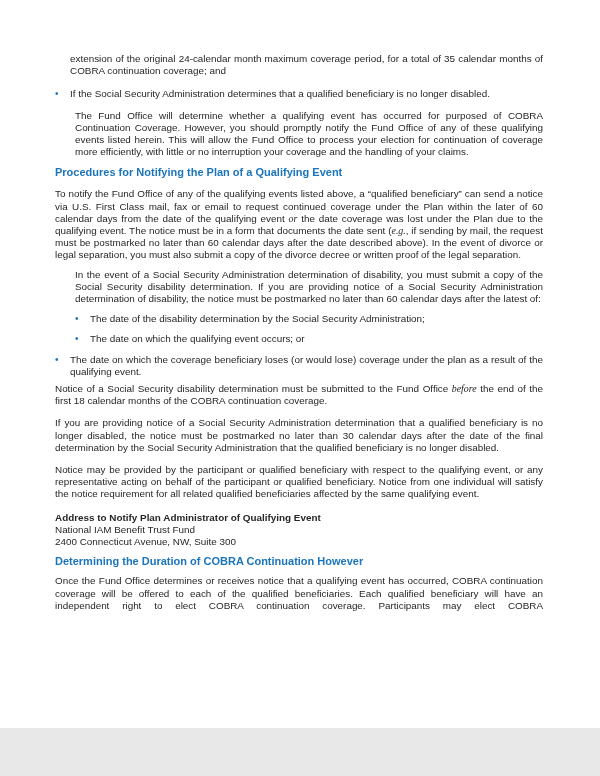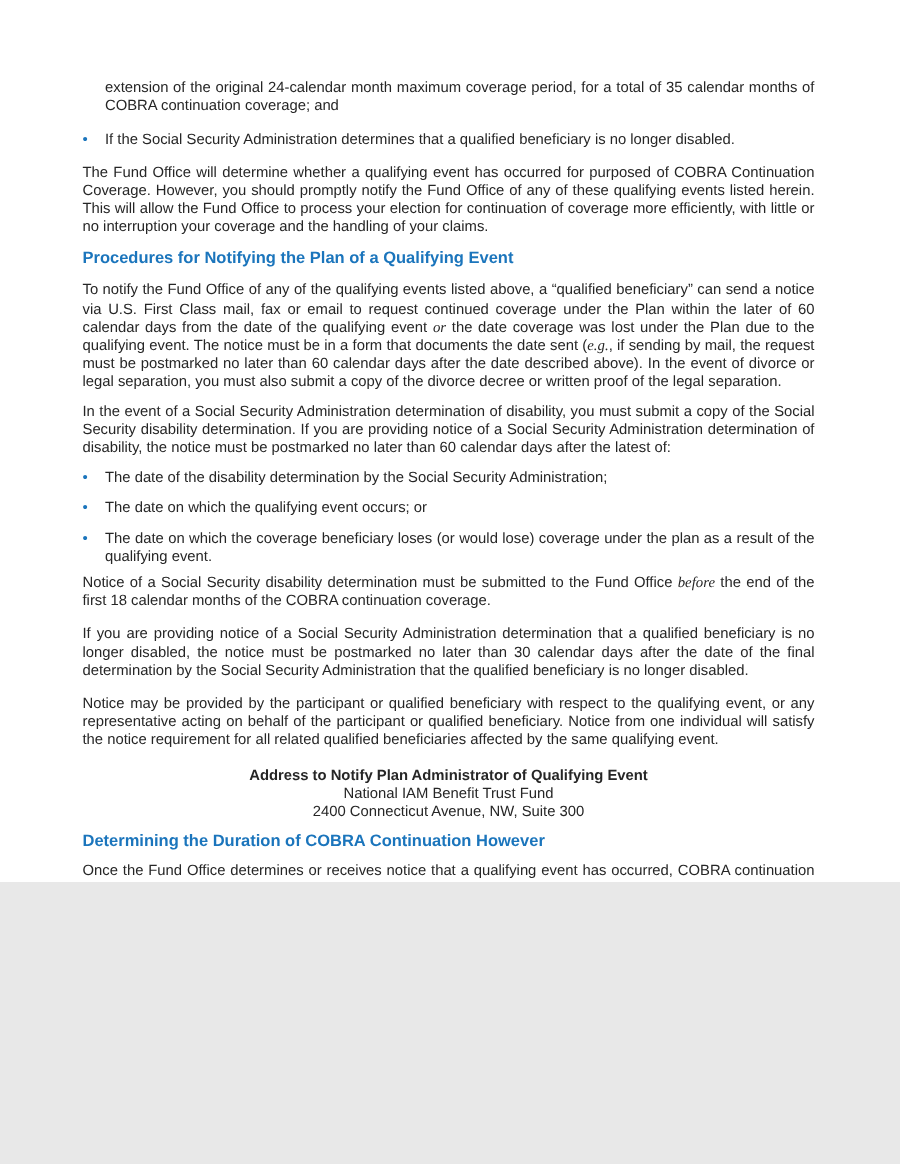--- a/index.html
+++ b/index.html
@@ -1,19 +1,19 @@
 <!DOCTYPE html>
 <html style="--heading: #1B75BC; --bullet: #1B75BC; --text: #262626; --bg: #FFFFFF;"><head>
 <meta charset="utf-8">
 <style>
   html, body { margin: 0; padding: 0; background: #e8e8e8; }
   .page {
     position: relative;
     width: 600px;
-    height: 588px;
+    height: 728px;
     background: var(--bg, #ffffff);
     font-family: "Liberation Sans", sans-serif;
     font-size: 9.9px;
     line-height: 12.2px;
     color: var(--text, #262626);
     overflow: hidden;
     margin: 0 auto;
   }
   .content { padding: 53px 57px 0 55px; }
   p { margin: 0; text-align: justify; }
@@ -29,26 +29,26 @@
     text-align: left;
   }
   .bullet-item { display: flex; }
   .bullet-marker {
     flex: 0 0 15px;
     width: 15px;
     color: var(--bullet, #1B75BC);
     font-size: 10px;
   }
   .bullet-text { flex: 1; text-align: justify; }
-  .address p { text-align: center; }
+  .address p { text-align: left; }
   .cutoff { text-align-last: justify; }
   .mb5  { margin-bottom: 5px; }
   .mb6  { margin-bottom: 6px; }
   .mb7  { margin-bottom: 7px; }
-  .mb8  { margin-bottom: 8px; }
+  .mb8  { margin-bottom: 8px; margin-left: 20px; }
   .mb9  { margin-bottom: 9px; }
   .mb10 { margin-bottom: 10px; }
   .mb11 { margin-bottom: 11px; }
   .page-number {
     position: absolute;
     top: 739px;
     left: 0;
     width: 100%;
     text-align: center;
     font-size: 10px;

